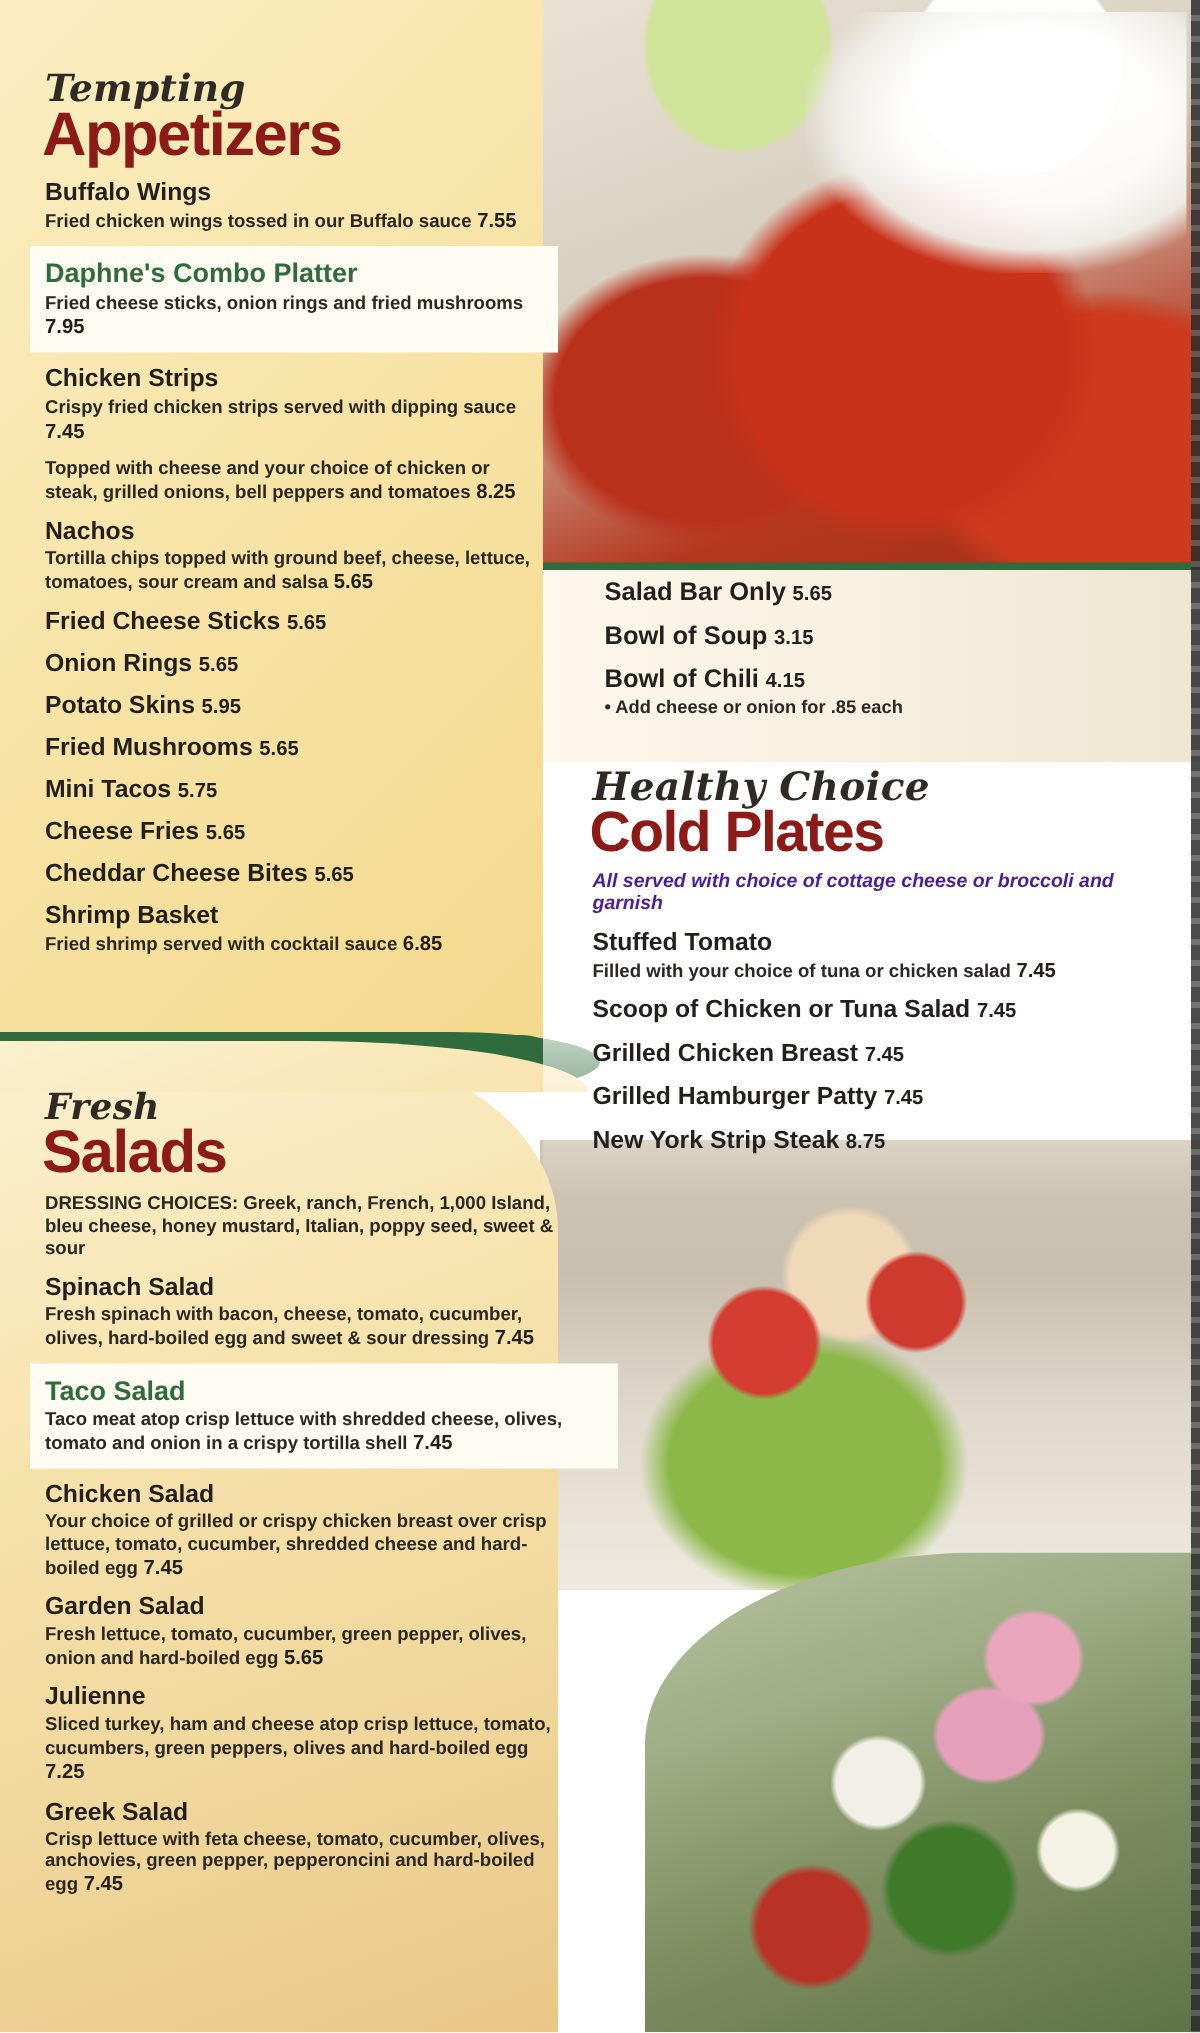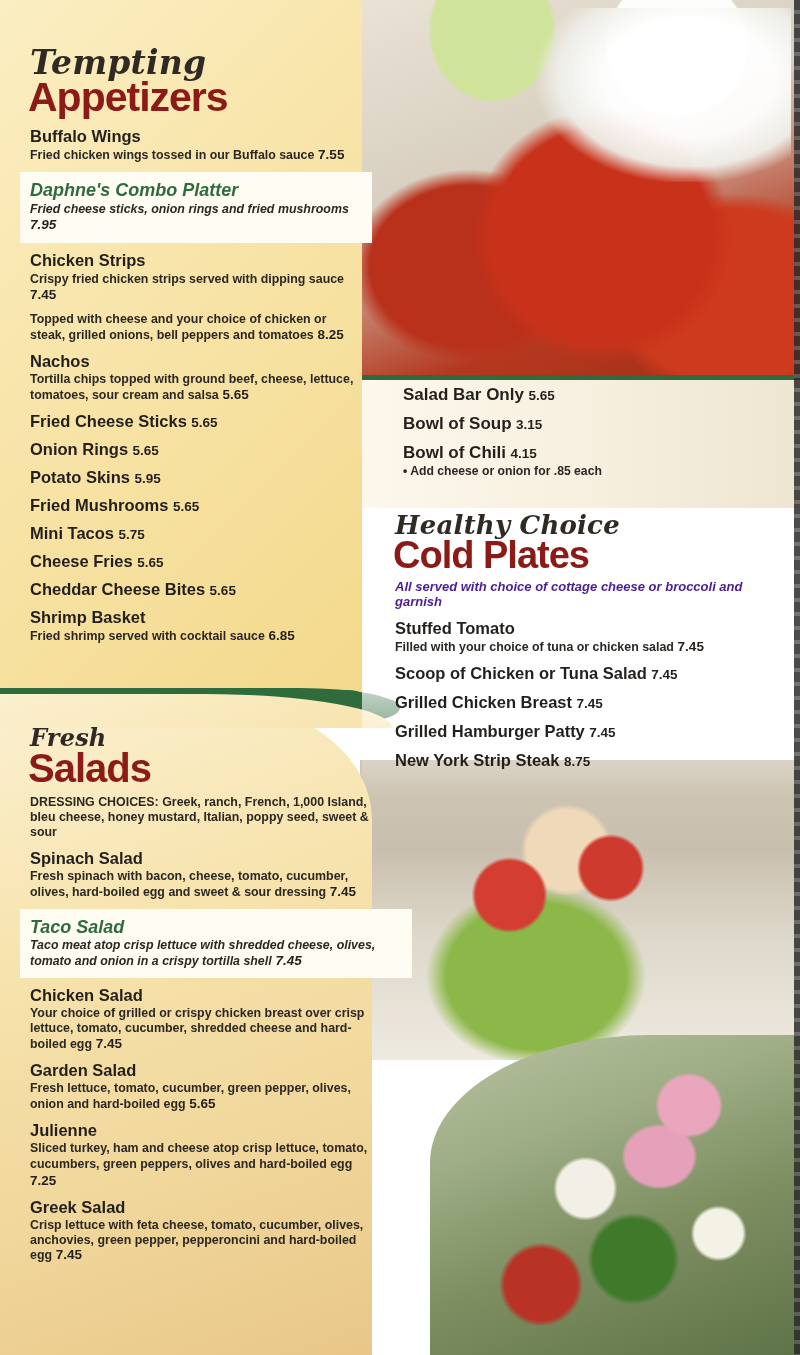--- a/index.html
+++ b/index.html
@@ -130,21 +130,20 @@
   .item-price { font-weight: 700; font-size: 13.5px; color: #231f1c; }
   .item-desc {
     font-size: 12.4px; font-weight: 700; color: #2b2723; line-height: 1.2;
     margin-top: 1px;
   }
   .highlight {
     background: #fffdf3;
     padding: 8px 10px 9px 10px;
     margin: 6px 9px 8px -10px;
     width: 352px;
-    font-style: italic;
   }
   .highlight .item-name { color: #2f6b3c; font-size: 18px; }
   .hl-salad { width: 392px; }
 
   .col-left { position: absolute; left: 30px; width: 335px; }
 
   
   .soup-row { margin-bottom: 9px; }
   .soup-name { font-weight: 700; font-size: 17px; color: #231f1c; display: inline; }
   .soup-price { font-weight: 700; font-size: 13.5px; color: #231f1c; }
@@ -175,21 +174,21 @@
 
   <div class="panel-appetizers"></div>
   <div class="swoosh"></div>
   <div class="panel-salads"></div>
   <div class="swoosh-inner"></div>
   <div class="panel-soups"></div>
   <div class="panel-cold"></div>
   <div class="edge-bar"></div>
 
   <div class="col-left" style="top:46px;">
-    <div class="script" style="font-size:33px; line-height:1;font-style:italic;">Tempting</div>
+    <div class="script" style="font-size:25px; line-height:1;font-style:italic;">Tempting</div>
     <div class="bigred" style="font-size:41px; line-height:1.02; margin:-2px 0 8px -2px;">Appetizers</div>
 
     <div id="appetizer-list">
         <div class="item">
           <div><span class="item-name">Buffalo Wings</span></div>
           <div class="item-desc"><span>Fried chicken wings tossed in our Buffalo sauce</span><span class="item-price"> 7.55</span></div>
         </div>
         <div class="item highlight ">
           <div><span class="item-name">Daphne's Combo Platter</span></div>
           <div class="item-desc"><span>Fried cheese sticks, onion rings and fried mushrooms</span><span class="item-price"> 7.95</span></div>

